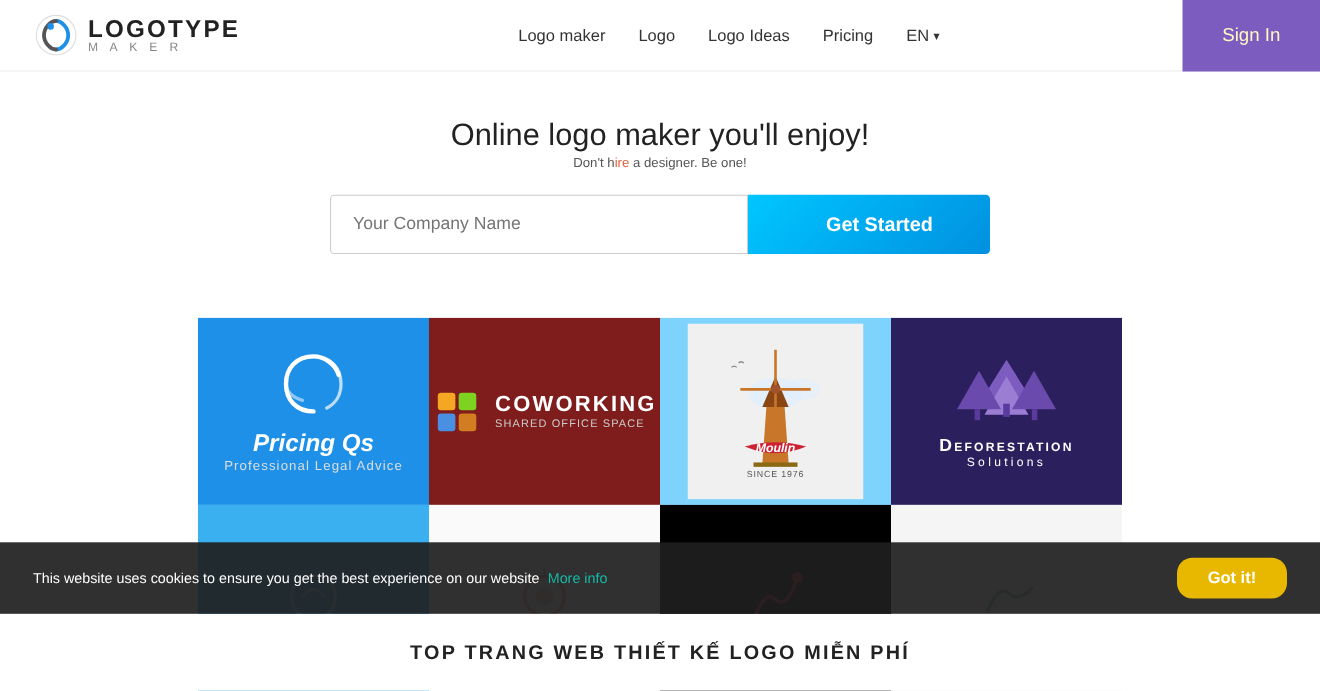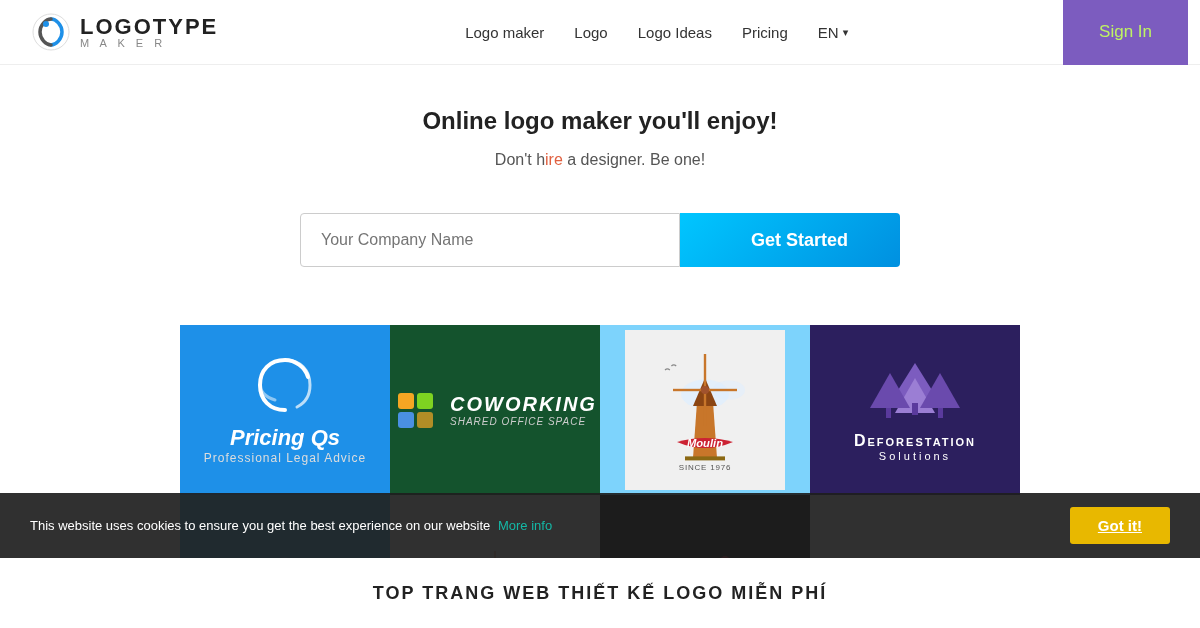--- a/index.html
+++ b/index.html
@@ -3,21 +3,21 @@
   <meta charset="utf-8">
   <style>
     * { margin: 0; padding: 0; box-sizing: border-box; }
     body { font-family: 'Arial', sans-serif; background: #fff; width: 1200px; height: 628px; overflow: hidden; position: relative; }
 
     
     .header {
       display: flex;
       align-items: center;
       justify-content: space-between;
-      padding: 0 12px 0 30px;
+      padding: 0 0 0 30px;
       height: 65px;
       border-bottom: 1px solid #eee;
     }
     .logo-area {
       display: flex;
       align-items: center;
       gap: 8px;
     }
     .logo-icon {
       width: 42px;
@@ -59,43 +59,43 @@
       font-size: 15px;
       color: #333;
       cursor: pointer;
     }
     .nav-right {
       display: flex;
       align-items: stretch;
     }
     .sign-in-btn {
       background: #7c5cbf;
-      color: #bef264;
+      color: #fef9c3;
       border: none;
       padding: 0 36px;
       font-size: 17px;
       cursor: pointer;
       height: 65px;
     }
 
     
     .hero {
       text-align: center;
       padding: 42px 20px 28px;
     }
     .hero-title {
-      font-size: 24px;
-      font-weight: 700;
+      font-size: 28px;
+      font-weight: 400;
       color: #222;
-      margin-bottom: 16px;
+      margin-bottom: 2px;
     }
     .hero-subtitle {
-      font-size: 16px;
+      font-size: 12px;
       color: #555;
-      margin-bottom: 44px;
+      margin-bottom: 22px;
     }
     .hero-subtitle .hire-colored { color: #e06040; }
     .search-row {
       display: flex;
       justify-content: center;
       align-items: center;
       gap: 0;
       margin-bottom: 30px;
     }
     .company-input {
@@ -131,21 +131,21 @@
       gap: 0;
     }
     .grid-cell {
       display: flex;
       align-items: center;
       justify-content: center;
       overflow: hidden;
       position: relative;
     }
     .cell-blue { background: #1e90e8; }
-    .cell-darkblue { background: #14532d; font-style: italic; }
+    .cell-darkblue { background: #7f1d1d; }
     .cell-darkpurple { background: #2c1f5e; }
 
     
     .onlineqs-logo {
       text-align: center;
       color: #fff;
     }
     .onlineqs-swirl {
       width: 60px;
       height: 60px;
@@ -198,23 +198,22 @@
       z-index: 100;
     }
     .cookie-bar .more-info { color: #14b8a6; text-decoration: none; margin-left: 4px; }
     .got-it-btn {
       background: #e8b800;
       color: #fff;
       border: none;
       padding: 10px 28px;
       font-size: 15px;
       font-weight: 700;
-      border-radius: 3px;
+      border-radius: 14px;
       cursor: pointer;
-      text-decoration: underline;
     }
 
     
     .bottom-text {
       position: absolute;
       bottom: 0;
       left: 0;
       right: 0;
       height: 70px;
       display: flex;

